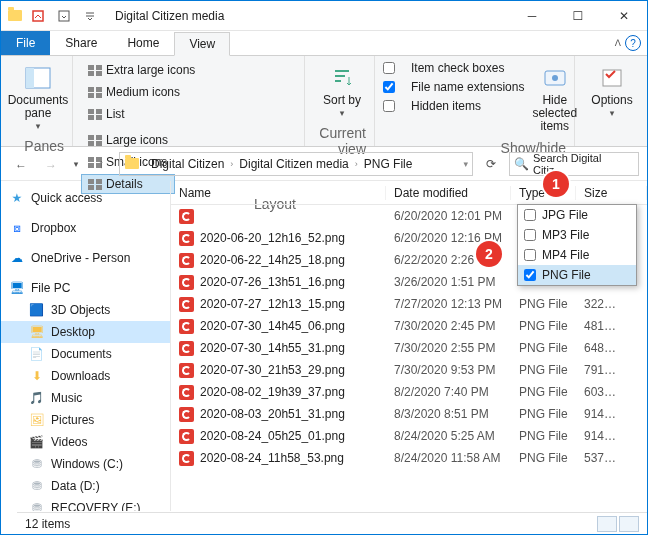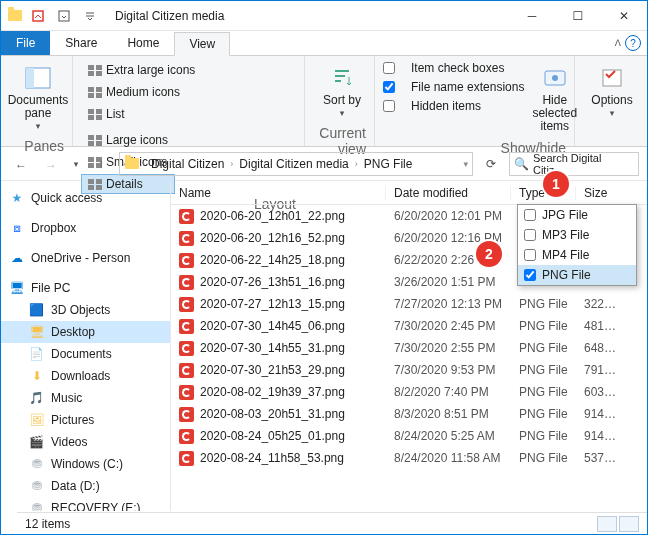--- a/index.html
+++ b/index.html
@@ -341,21 +341,20 @@
           <span class="chev" style="color:#0066cc">ⅴ</span>
         </div>
       <div class="col size">
           <span>Size</span>
         </div>
     </div>
     <div class="rows" id="rows">
         <div class="row">
           <div class="c name">
             <span class="fileico"></span>
-            <span>2020-06-20_12h01_22.png</span>
           </div>
           <div class="c date">6/20/2020 12:01 PM</div>
           <div class="c type">PN</div>
           <div class="c size"></div>
         </div>
         <div class="row">
           <div class="c name">
             <span class="fileico"></span>
             <span>2020-06-20_12h16_52.png</span>
           </div>

